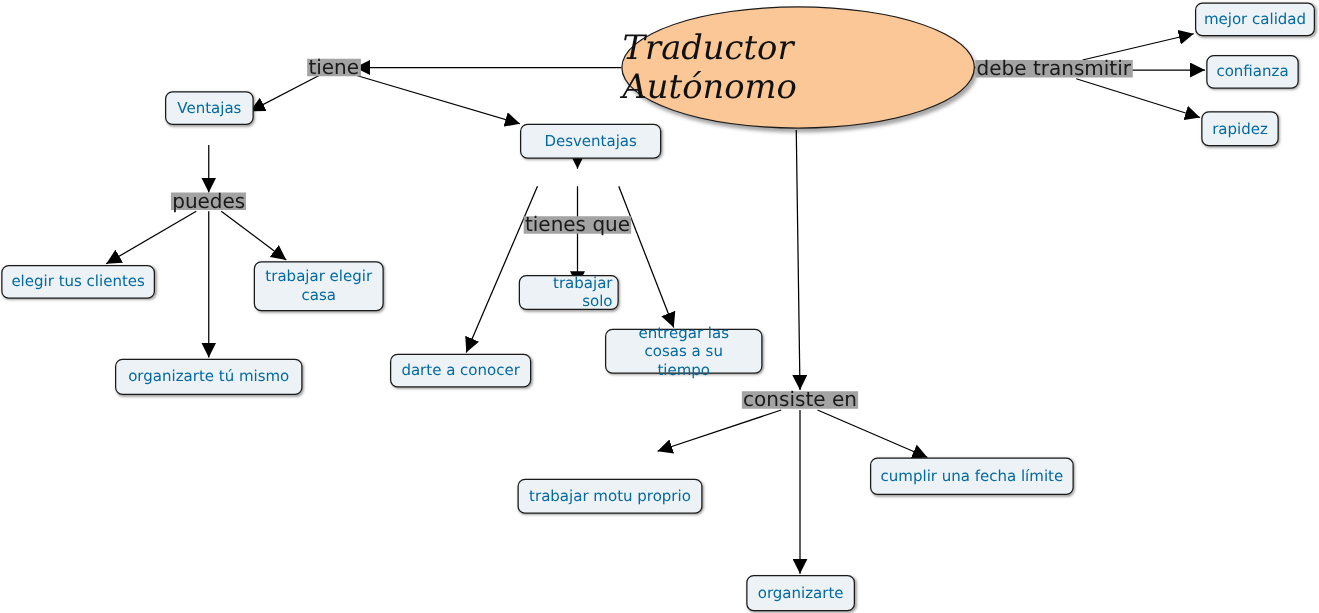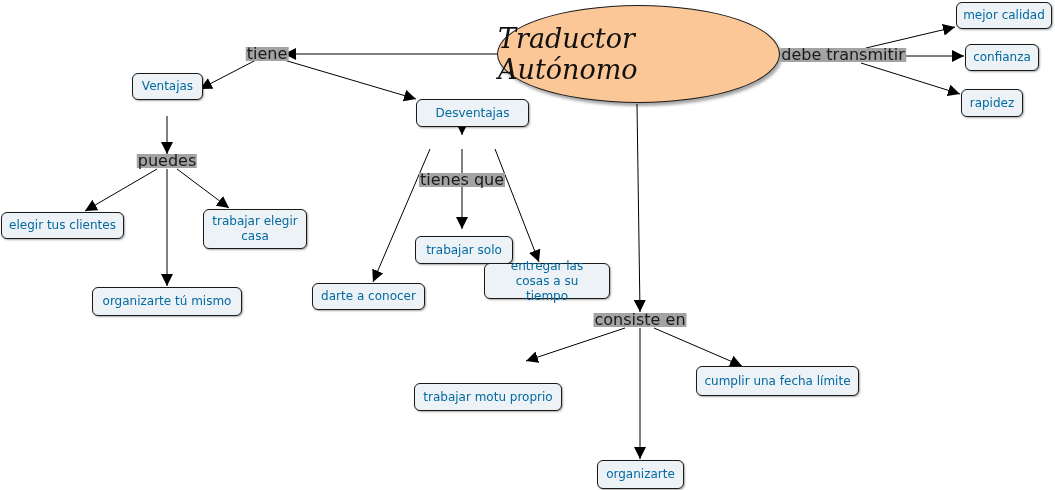--- a/index.html
+++ b/index.html
@@ -98,21 +98,21 @@
 </div>
 <div class="concept" style="left:1px;top:212px;width:123px;height:27px;">
   <span>elegir tus clientes</span>
 </div>
 <div class="concept" style="left:203px;top:209px;width:104px;height:40px;padding:0 8px;">
   <span>trabajar elegir casa</span>
 </div>
 <div class="concept" style="left:92px;top:287px;width:150px;height:29px;">
   <span>organizarte tú mismo</span>
 </div>
-<div class="concept" style="left:415px;top:236px;width:98px;height:28px;text-align:right;">
+<div class="concept" style="left:415px;top:220px;width:80px;height:28px;text-align:right;">
   <span>trabajar solo</span>
 </div>
 <div class="concept" style="left:312px;top:283px;width:113px;height:27px;">
   <span>darte a conocer</span>
 </div>
 <div class="concept" style="left:484px;top:263px;width:126px;height:36px;padding:0 8px;">
   <span>entregar las cosas a su tiempo</span>
 </div>
 <div class="concept" style="left:956px;top:2px;width:96px;height:27px;">
   <span>mejor calidad</span>

